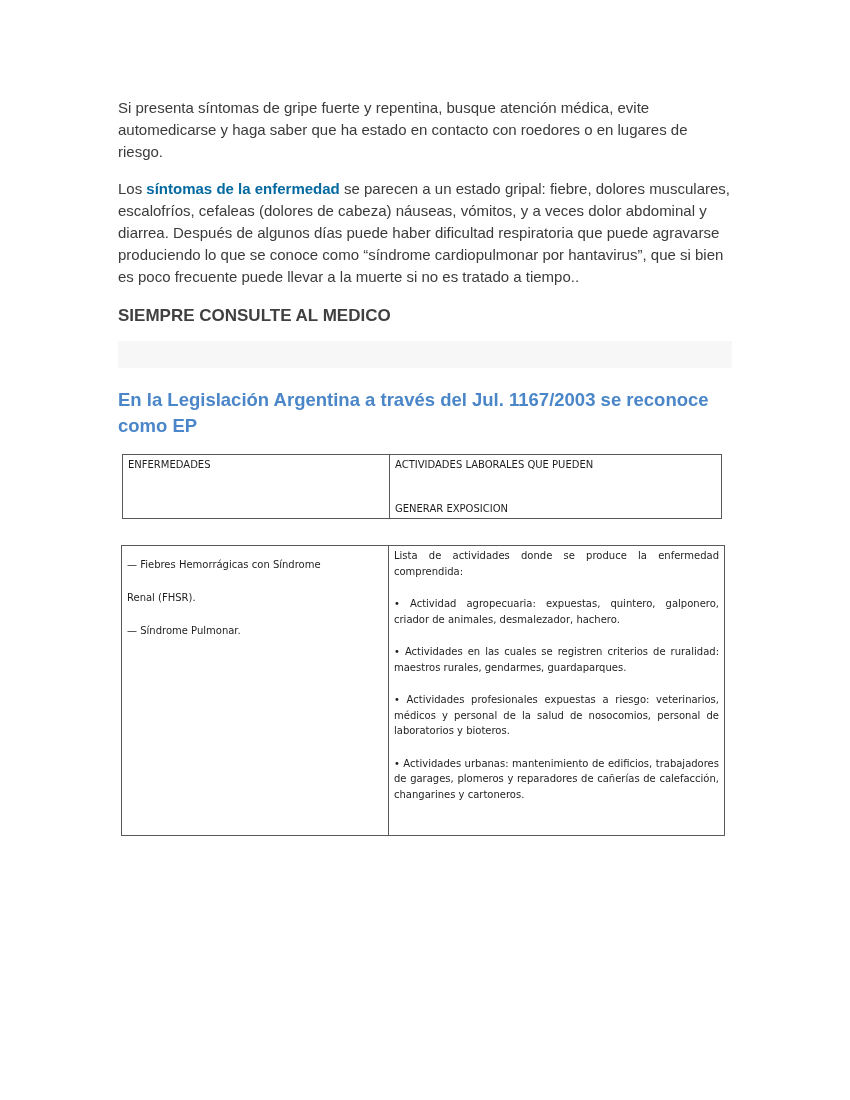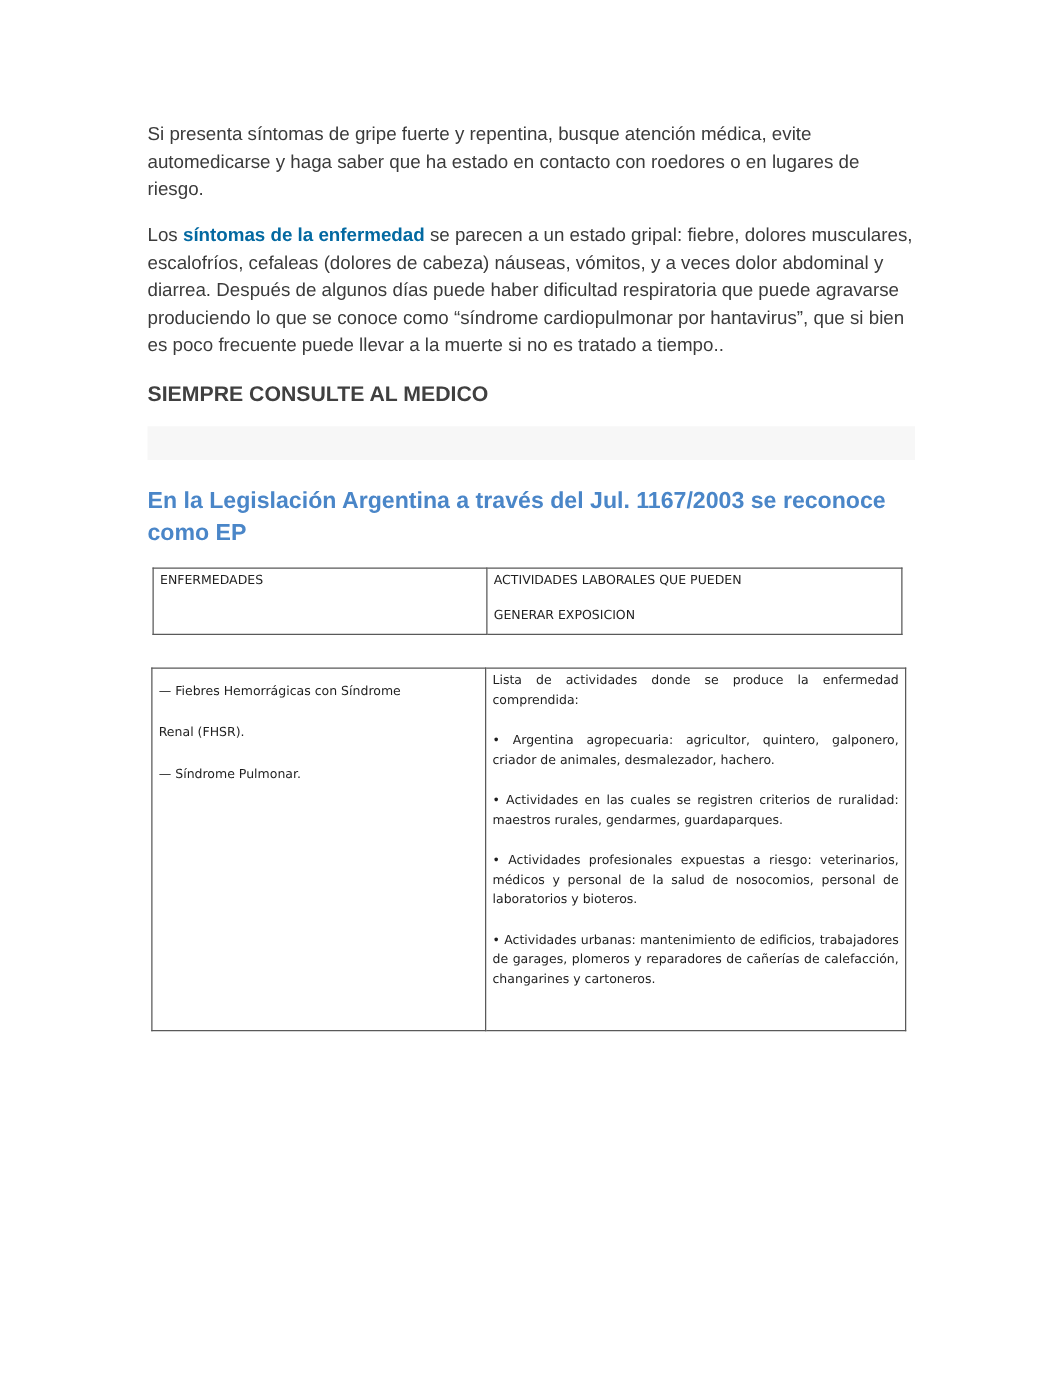--- a/index.html
+++ b/index.html
@@ -60,21 +60,21 @@
   table.doc-table td {
     border:1px solid #595959;
     vertical-align:top;
     padding:2px 5px;
     background:#ffffff;
   }
   .table-header { width:600px; margin:15px 0 0 4px; }
   .table-header .col1 { width:256px; }
   .table-header td { height:48px; }
   .table-header p { margin:0; line-height:15px; }
-  .table-header p + p { margin-top:13px; }
+  .table-header p + p { margin-top:29px; }
   .table-main { width:604px; margin:26px 0 0 3px; }
   .table-main .col1 { width:256px;margin-top:20px; }
   .diseases-cell { line-height:33px; }
   .diseases-cell .line { white-space:nowrap; }
   .activities-cell { height:285px; }
   .activities-cell p {
     margin:0 0 17px 0;
     line-height:15.5px;
     text-align:justify;
   }
@@ -114,21 +114,21 @@
     <table class="doc-table table-main">
       <tbody>
           <tr>
         <td class="col1 diseases-cell">
           <div class="line">— Fiebres Hemorrágicas con Síndrome</div>
           <div class="line">Renal (FHSR).</div>
           <div class="line">— Síndrome Pulmonar.</div>
         </td>
         <td class="activities-cell">
           <p>Lista de actividades donde se produce la enfermedad comprendida:</p>
-          <p>• Argentina agropecuaria: agricultor, quintero, galponero, criador de animales, desmalezador, hachero.</p>
+          <p>• Actividad agropecuaria: expuestas, quintero, galponero, criador de animales, desmalezador, hachero.</p>
           <p>• Actividades en las cuales se registren criterios de ruralidad: maestros rurales, gendarmes, guardaparques.</p>
           <p>• Actividades profesionales expuestas a riesgo: veterinarios, médicos y personal de la salud de nosocomios, personal de laboratorios y bioteros.</p>
           <p>• Actividades urbanas: mantenimiento de edificios, trabajadores de garages, plomeros y reparadores de cañerías de calefacción, changarines y cartoneros.</p>
         </td>
       </tr>
     </tbody>
       </table>
 
 
   </div>

